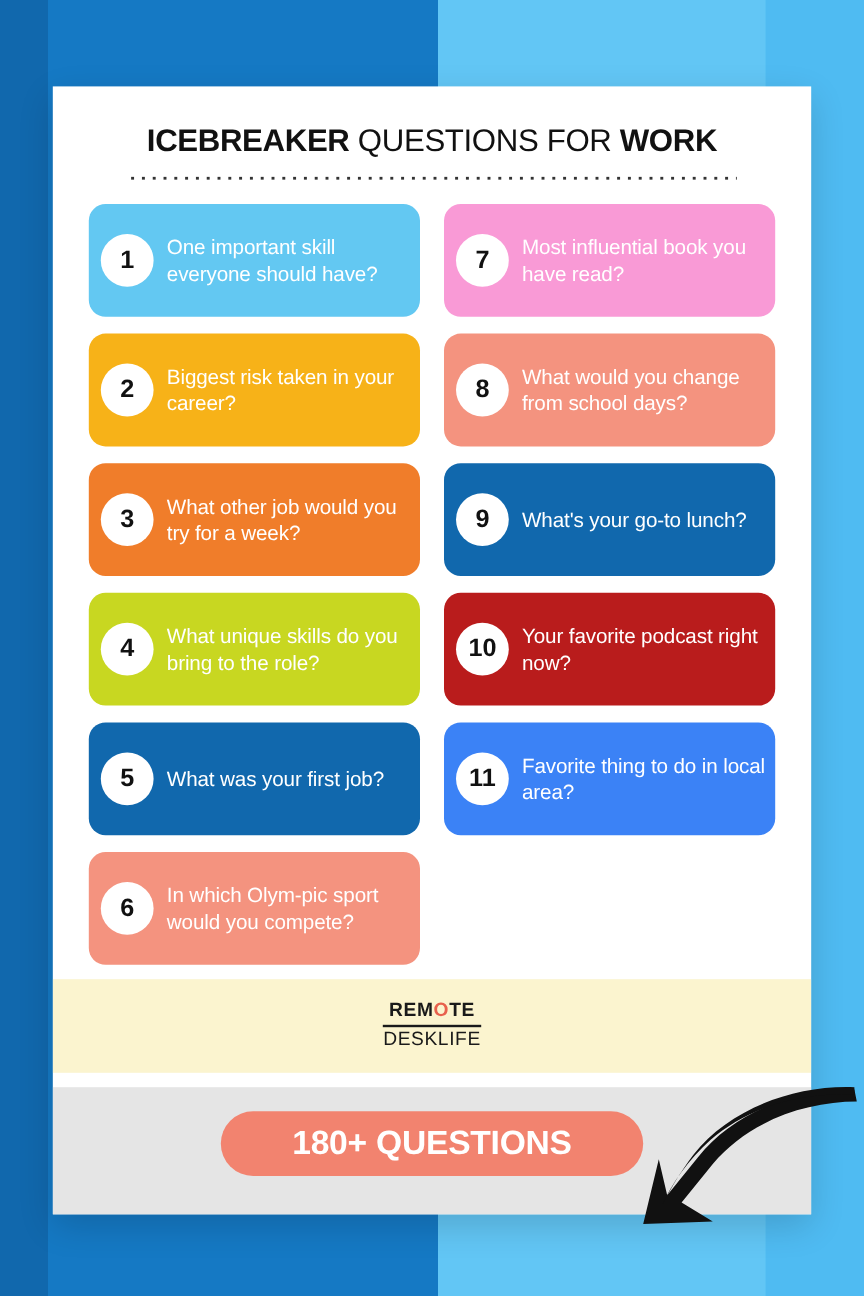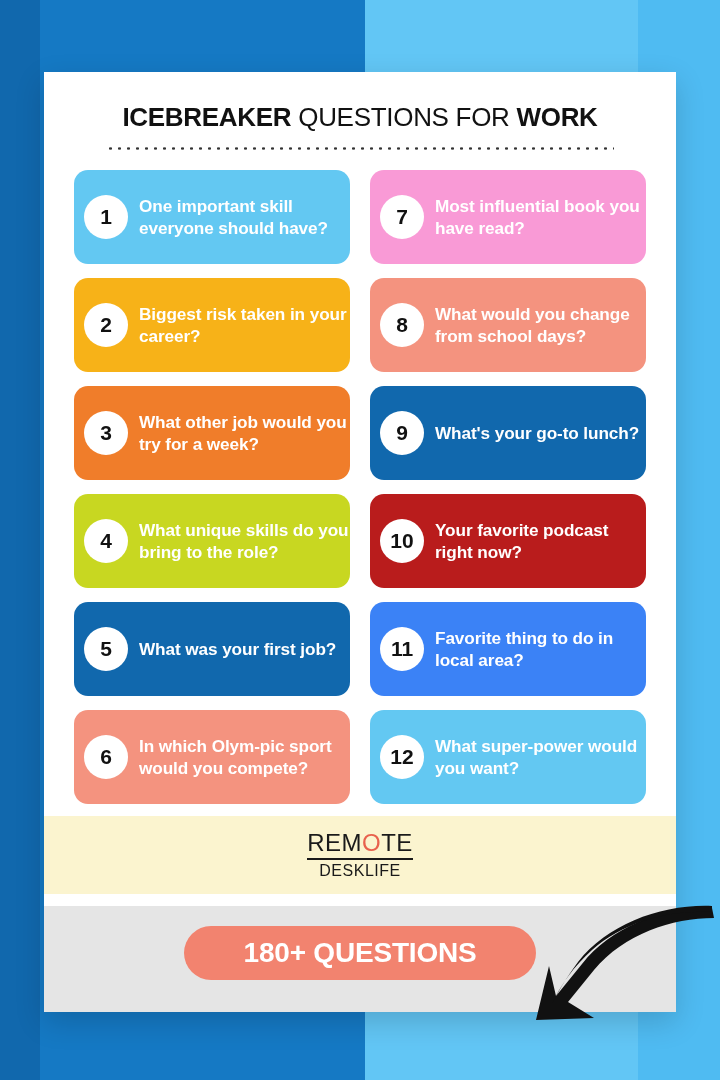--- a/index.html
+++ b/index.html
@@ -105,21 +105,21 @@
     color: #111111;
     font-weight: 800;
     font-size: 21px;
     display: flex;
     align-items: center;
     justify-content: center;
     margin-right: 11px;
   }
   .qtext {
     color: #ffffff;
-    font-weight: 700;
+    font-weight: 400;
     font-size: 17.2px;
     line-height: 1.28;
     letter-spacing: -0.1px;
   }
 
   
   .footer-band {
     position: absolute;
     left: 0;
     bottom: 118px;
@@ -128,22 +128,22 @@
     background: #fbf4cf;
     display: flex;
     align-items: center;
     justify-content: center;
   }
   .logo {
     text-align: center;
     line-height: 1.02;
   }
   .logo-top {
-    font-size: 24px;
-    font-weight: 400;
+    font-size: 16px;
+    font-weight: 700;
     letter-spacing: 0.5px;
     color: #1a1a1a;
   }
   .logo-top .dot {
     color: #e8614d;
   }
   .logo-rule {
     height: 2px;
     background: #1a1a1a;
     margin: 3px 0 3px 0;
@@ -260,24 +260,20 @@
     <div class="qitem" style="background:#3b82f6">
       <div class="num">11</div>
       <div class="qtext">Favorite thing to do in local area?</div>
     </div>
 
     <div class="qitem" style="background:#f4937f">
       <div class="num">6</div>
       <div class="qtext">In which Olym-pic sport would you compete?</div>
     </div>
 
-    <div class="qitem" style="background:#63c8f2">
-      <div class="num">12</div>
-      <div class="qtext">What super-power would you want?</div>
-    </div>
 
   </div>
 
   <div class="footer-band">
     <div class="logo">
       <div class="logo-top"><span>REM</span><span class="dot">O</span><span>TE</span></div>
       <div class="logo-rule"></div>
       <div class="logo-bottom"><span>DESK</span><b>LIFE</b></div>
     </div>
   </div>

